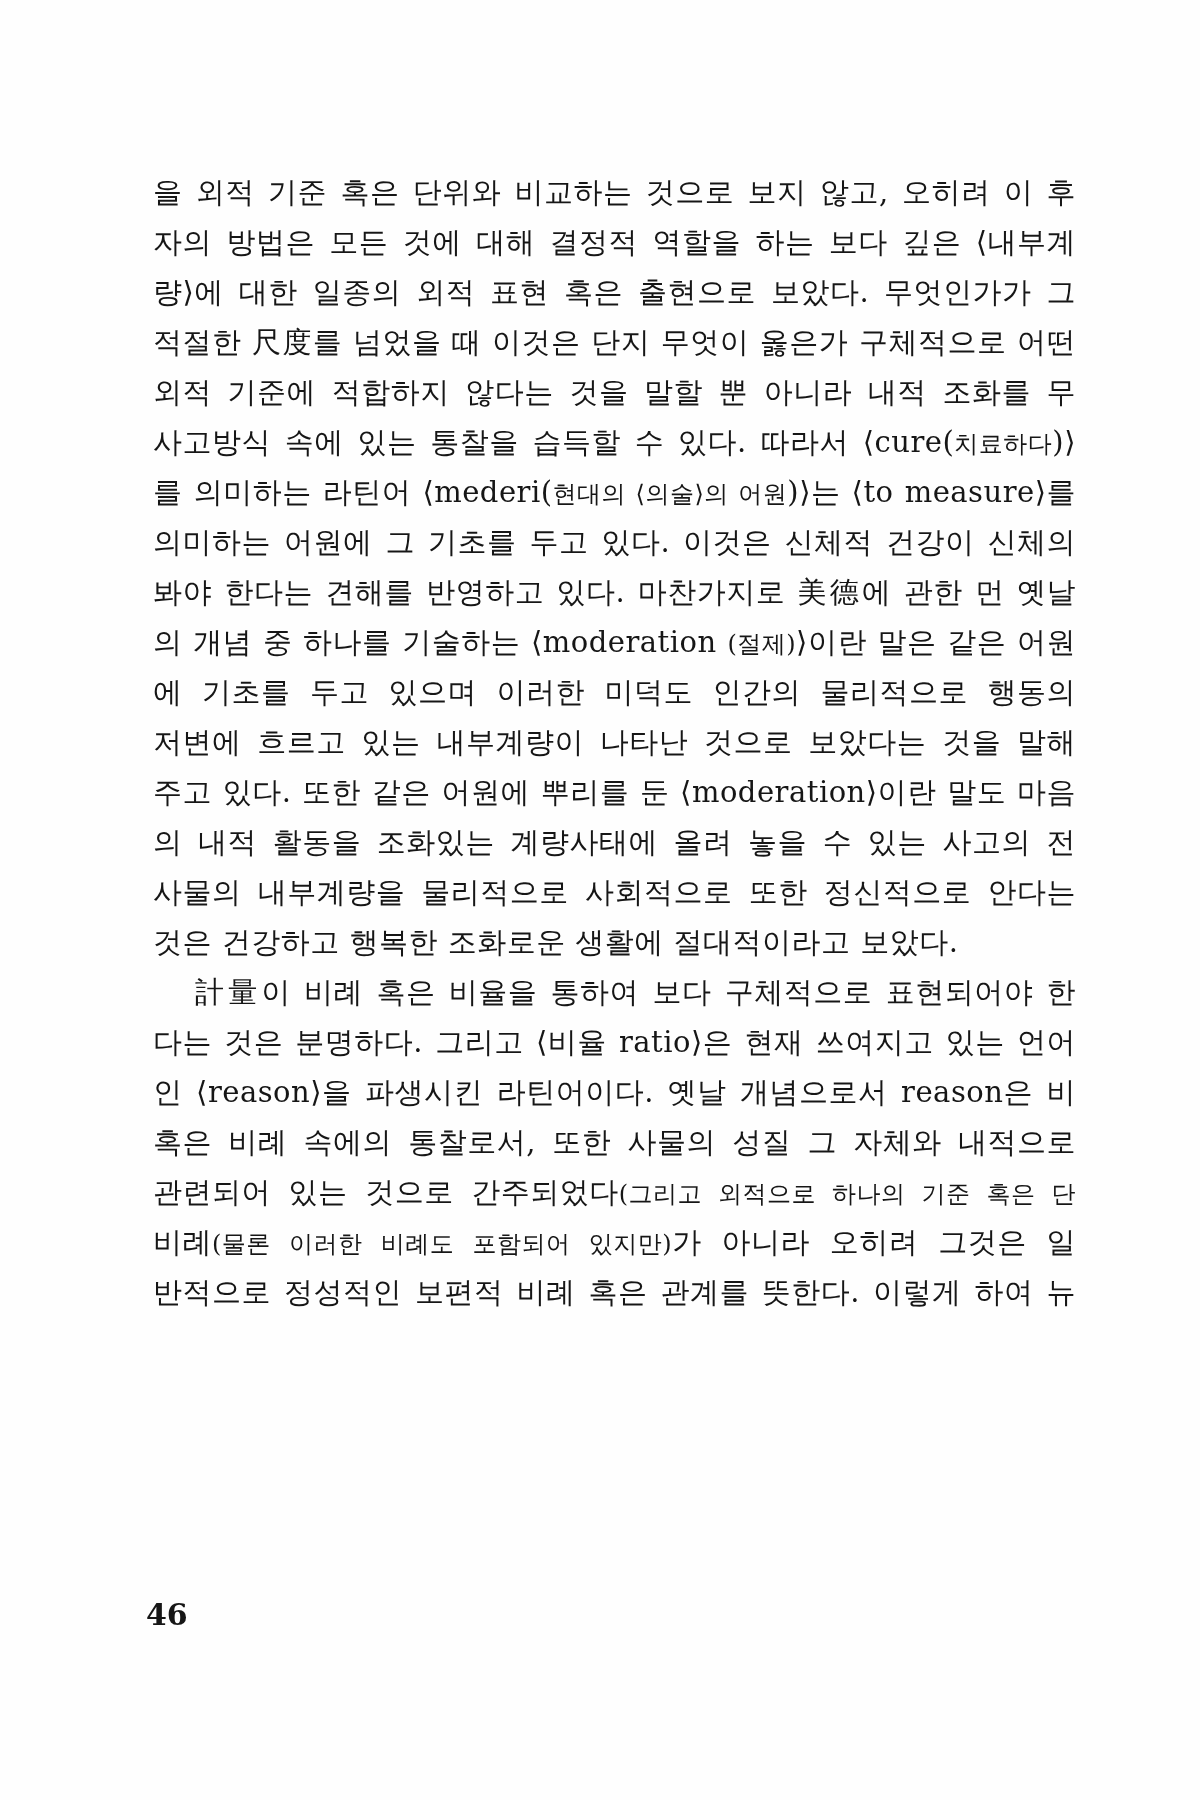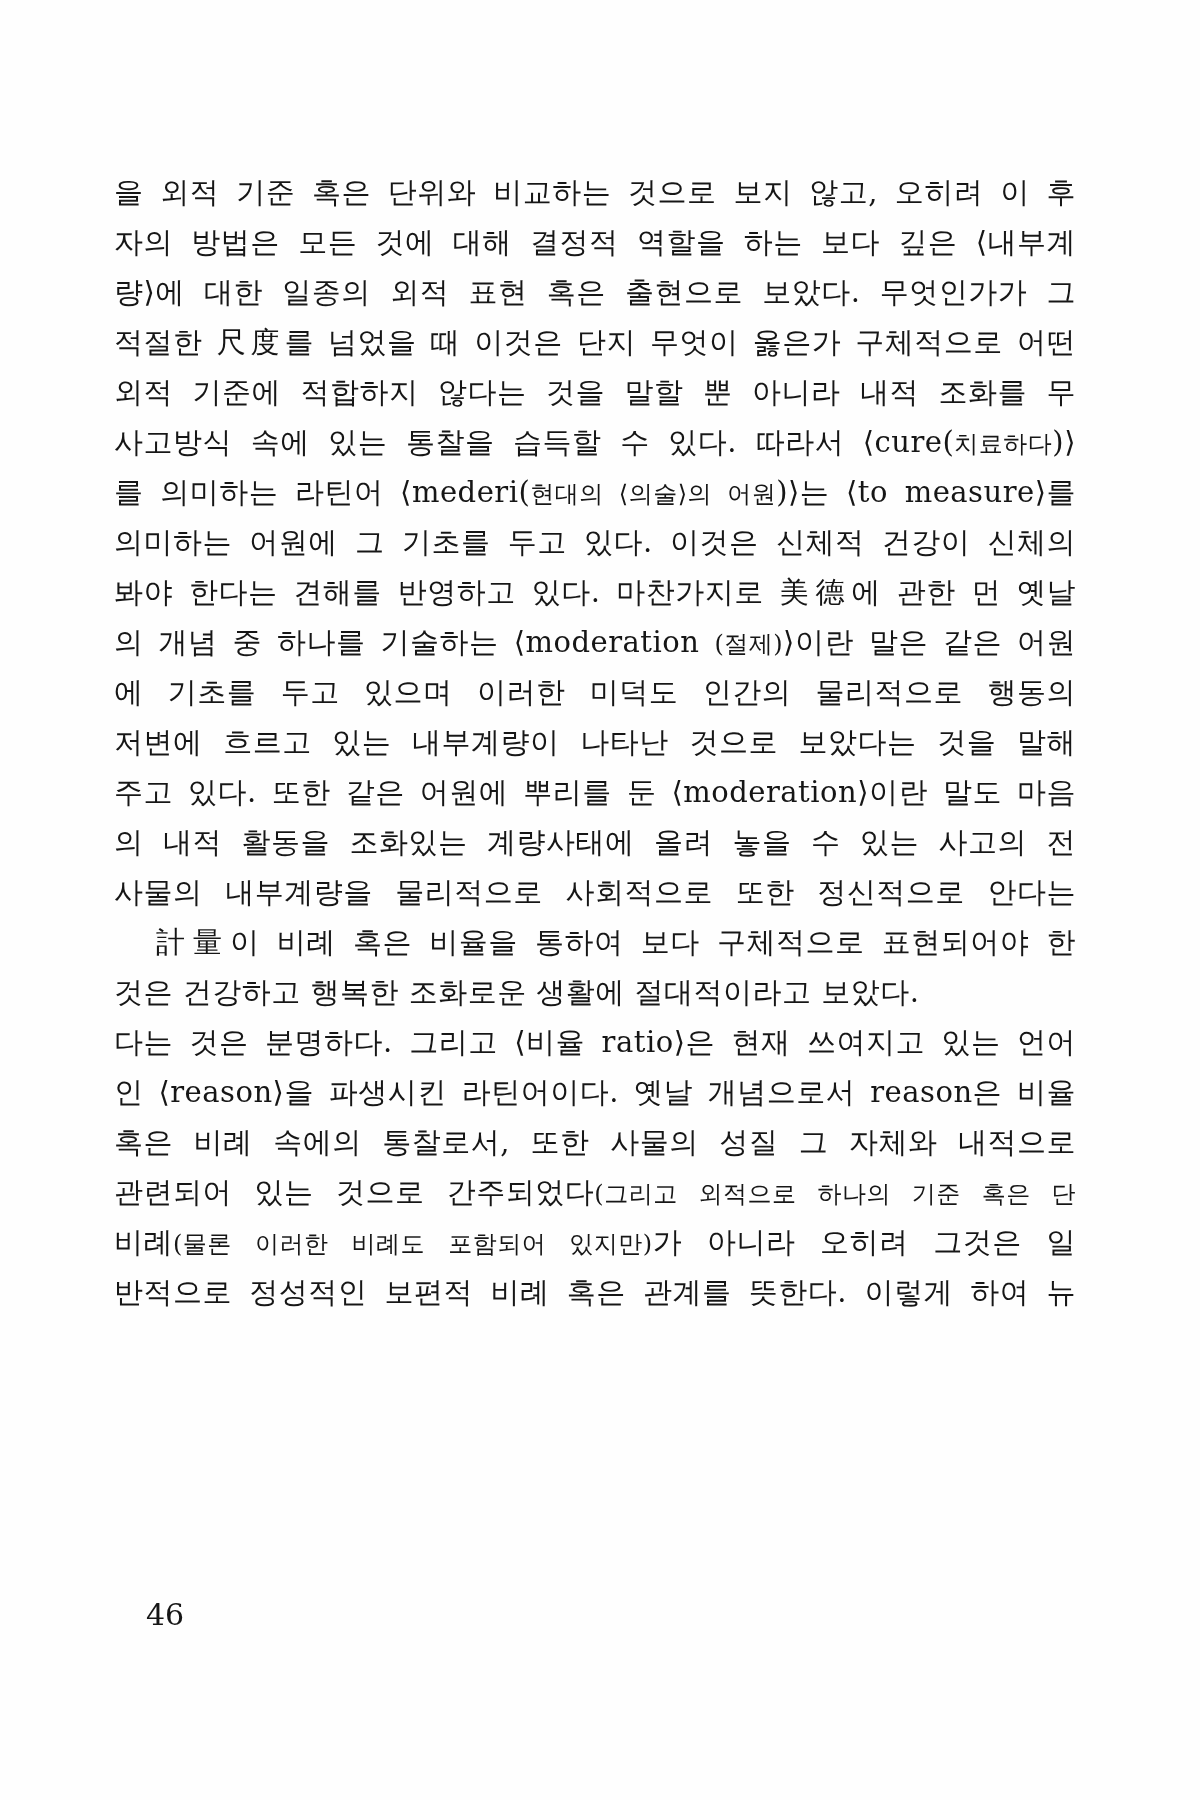--- a/index.html
+++ b/index.html
@@ -24,36 +24,37 @@
   }
   .line {
     font-size: 29px;
     line-height: 50px;
     height: 50px;
     overflow: hidden;
     text-align: justify;
     text-align-last: justify;
     letter-spacing: 0.5px;
     white-space: normal;
+    margin-left: 39px;
   }
   .line.indent {
     text-indent: 42px;
   }
   .line.para-end {
     text-align-last: left;
   }
   .line .seg-small {
     font-size: 24px;
   }
   .page-number {
     position: absolute;
     left: 146px;
     top: 1596px;
     font-size: 30px;
-    font-weight: normal;
+    font-weight: bold;
     line-height: 38px;
   }
 </style>
 </head>
 <body>
 
 <div class="page">
   <div class="text-block" id="body-text">
       <div class="line"><span>을 외적 기준 혹은 단위와 비교하는 것으로 보지 않고, 오히려 이 후</span></div>
       <div class="line"><span>자의 방법은 모든 것에 대해 결정적 역할을 하는 보다 깊은 ⟨내부계</span></div>
@@ -63,22 +64,22 @@
       <div class="line"><span>사고방식 속에 있는 통찰을 습득할 수 있다. 따라서 ⟨cure(</span><span class="seg-small">치료하다</span><span>)⟩</span></div>
       <div class="line"><span>를 의미하는 라틴어 ⟨mederi(</span><span class="seg-small">현대의 ⟨의술⟩의 어원</span><span>)⟩는 ⟨to measure⟩를</span></div>
       <div class="line"><span>의미하는 어원에 그 기초를 두고 있다. 이것은 신체적 건강이 신체의</span></div>
       <div class="line"><span>봐야 한다는 견해를 반영하고 있다. 마찬가지로 美德에 관한 먼 옛날</span></div>
       <div class="line"><span>의 개념 중 하나를 기술하는 ⟨moderation </span><span class="seg-small">(절제)</span><span>⟩이란 말은 같은 어원</span></div>
       <div class="line"><span>에 기초를 두고 있으며 이러한 미덕도 인간의 물리적으로 행동의</span></div>
       <div class="line"><span>저변에 흐르고 있는 내부계량이 나타난 것으로 보았다는 것을 말해</span></div>
       <div class="line"><span>주고 있다. 또한 같은 어원에 뿌리를 둔 ⟨moderation⟩이란 말도 마음</span></div>
       <div class="line"><span>의 내적 활동을 조화있는 계량사태에 올려 놓을 수 있는 사고의 전</span></div>
       <div class="line"><span>사물의 내부계량을 물리적으로 사회적으로 또한 정신적으로 안다는</span></div>
+      <div class="line para-end"><span>것은 건강하고 행복한 조화로운 생활에 절대적이라고 보았다.</span></div>
       <div class="line indent"><span>計量이 비례 혹은 비율을 통하여 보다 구체적으로 표현되어야 한</span></div>
-      <div class="line para-end"><span>것은 건강하고 행복한 조화로운 생활에 절대적이라고 보았다.</span></div>
       <div class="line"><span>다는 것은 분명하다. 그리고 ⟨비율 ratio⟩은 현재 쓰여지고 있는 언어</span></div>
       <div class="line"><span>인 ⟨reason⟩을 파생시킨 라틴어이다. 옛날 개념으로서 reason은 비율</span></div>
       <div class="line"><span>혹은 비례 속에의 통찰로서, 또한 사물의 성질 그 자체와 내적으로</span></div>
       <div class="line"><span>관련되어 있는 것으로 간주되었다</span><span class="seg-small">(그리고 외적으로 하나의 기준 혹은 단</span></div>
       <div class="line"><span>비례</span><span class="seg-small">(물론 이러한 비례도 포함되어 있지만)</span><span>가 아니라 오히려 그것은 일</span></div>
       <div class="line"><span>반적으로 정성적인 보편적 비례 혹은 관계를 뜻한다. 이렇게 하여 뉴</span></div>
     </div>
   <div class="page-number">46</div>
 </div>
 

